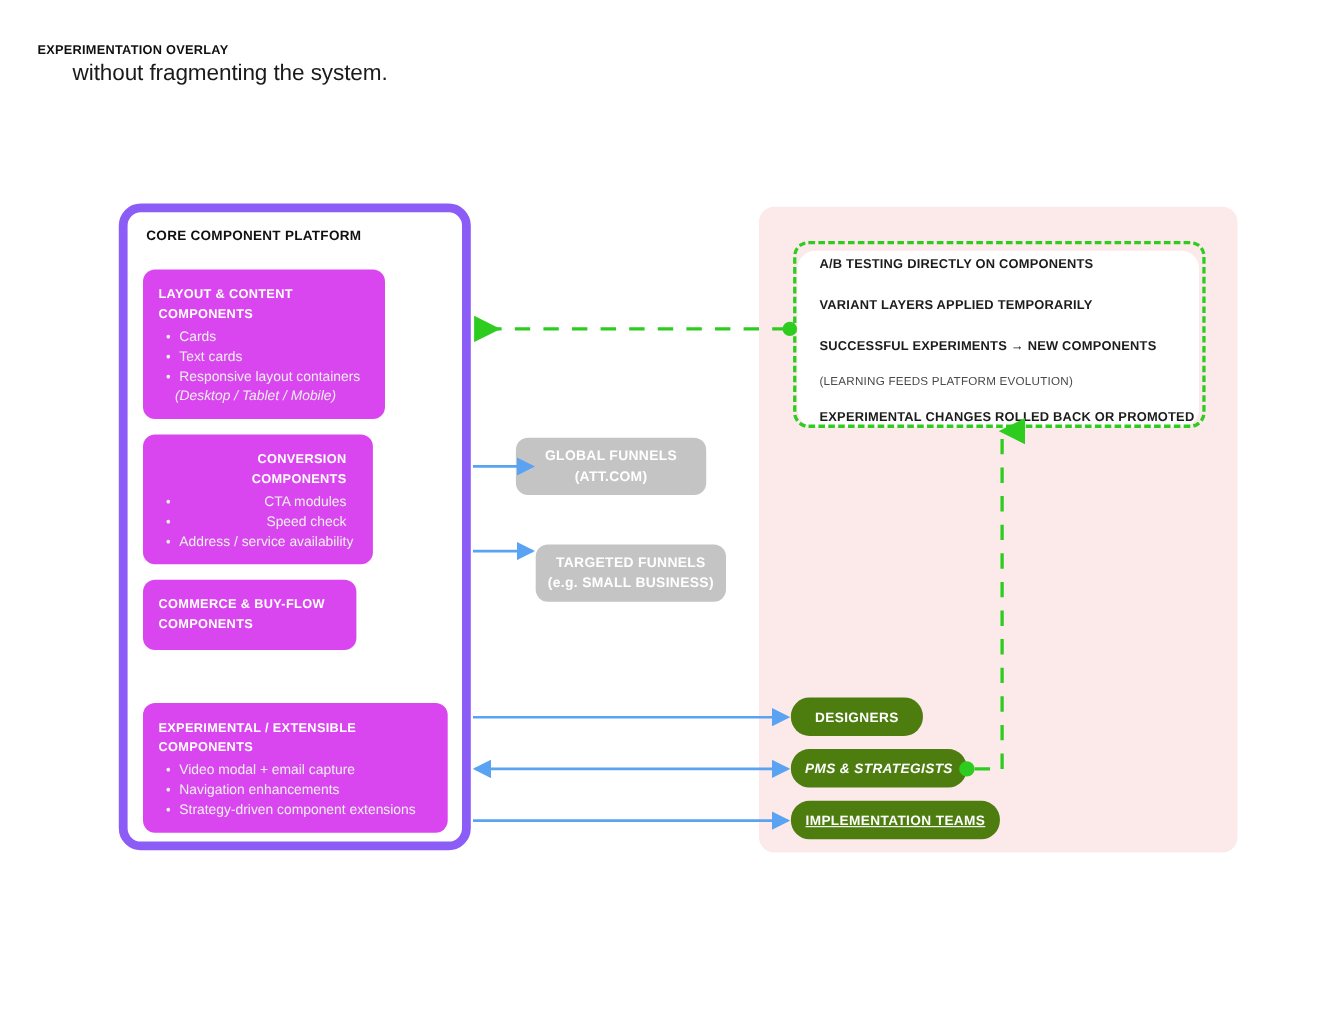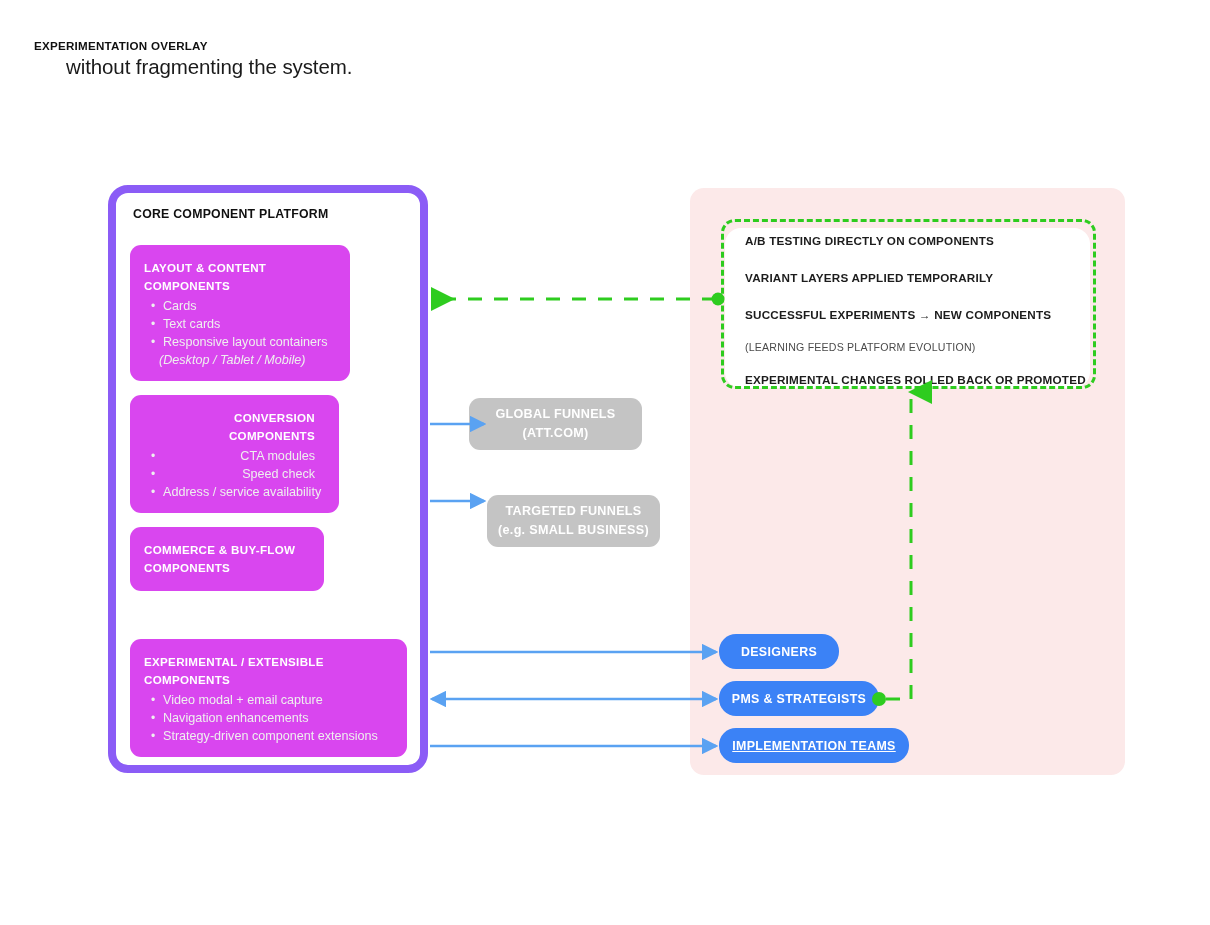--- a/index.html
+++ b/index.html
@@ -164,33 +164,33 @@
     font-size: 10.6px;
     font-weight: normal;
     color: #4a4a4a;
     letter-spacing: 0.2px;
     margin-top: 20px;
   }
 
   
   .role-pill {
     position: absolute;
-    background: #3b82f6;
+    background: #4d7c0f;
     border-radius: 17px;
     height: 35px;
     display: flex;
     align-items: center;
     justify-content: center;
     color: #ffffff;
     font-size: 12.4px;
     font-weight: bold;
     letter-spacing: 0.35px;
   }
   #pill-designers   { left: 719px; top: 634px; width: 120px; }
-  #pill-pms         { left: 719px; top: 681px; width: 160px; }
+  #pill-pms         { left: 719px; top: 681px; width: 160px; font-style: italic; }
   #pill-impl        { left: 719px; top: 728px; width: 190px; text-decoration: underline; }
 
   
   #connectors {
     position: absolute;
     left: 0; top: 0;
     width: 1210px; height: 925px;
     pointer-events: none;
   }
 </style>

